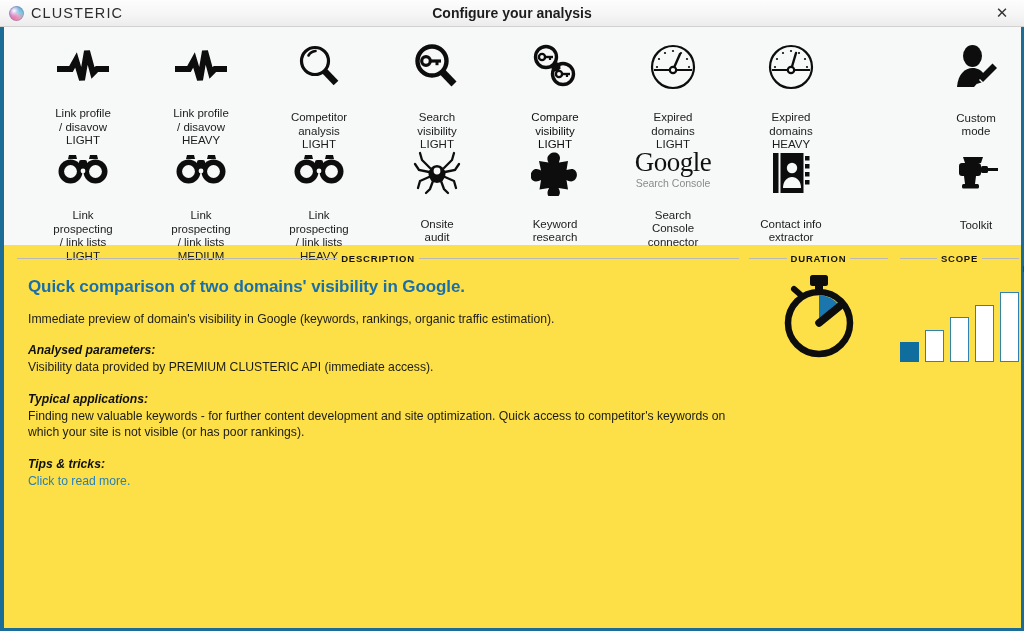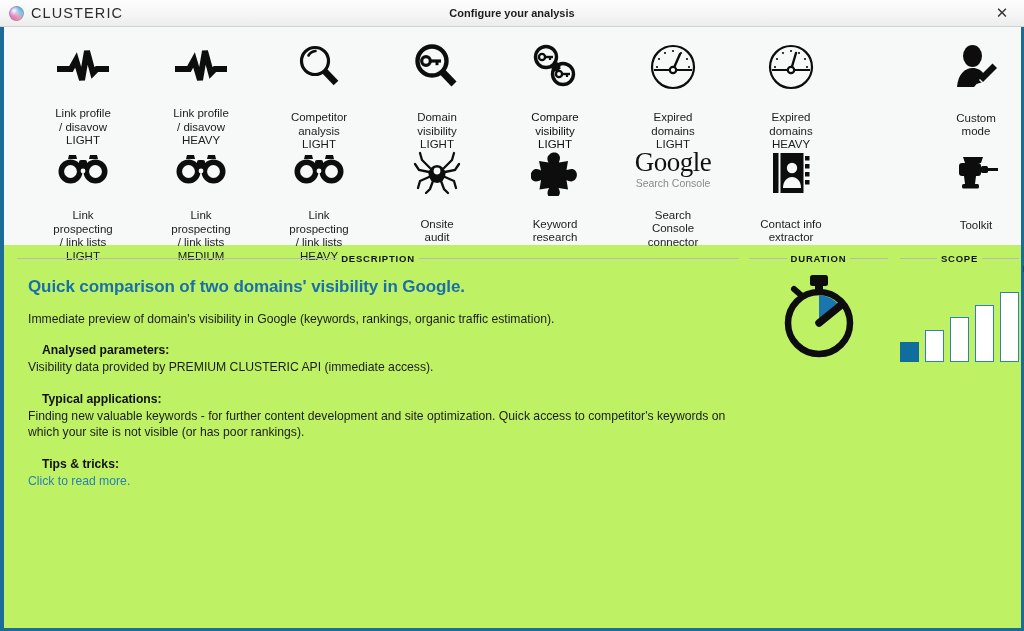--- a/index.html
+++ b/index.html
@@ -7,21 +7,21 @@
     width:1024px;height:631px;
     background:#ffffff;
     font-family:"Liberation Sans", sans-serif;
     overflow:hidden;
     -webkit-font-smoothing:antialiased;
   }
   .window{
     position:relative;
     width:1024px;height:631px;
     box-sizing:border-box;
-    background:#bef264;
+    background:#fde047;
     border-left:4px solid #1b6c97;
     border-right:3px solid #1b6c97;
     border-bottom:3px solid #1b6c97;
   }
   
   .titlebar{
     position:relative;
     height:27px;
     margin:-0px -0px 0 -4px;
     width:1024px;
@@ -37,21 +37,21 @@
       radial-gradient(circle at 35% 32%, #ffffff 0%, rgba(255,255,255,0.15) 38%, rgba(255,255,255,0) 55%),
       conic-gradient(from 200deg, #e87fa8, #d36fc0, #8e7fd0, #5aa6d8, #79c7e0, #e2a0c0, #e87fa8);
     box-shadow:inset 0 0 0 1px rgba(120,120,160,0.45);
   }
   .brand{
     font-size:14.5px;letter-spacing:1.1px;color:#2b2b2b;
     font-family:"Liberation Sans", sans-serif;
   }
   .title-center{
     position:absolute;left:0;right:0;text-align:center;
-    font-size:11px;font-weight:bold;color:#1d1d1d;
+    font-size:14px;font-weight:bold;color:#1d1d1d;
     pointer-events:none;
   }
   .close-btn{
     position:absolute;right:0;top:0;width:44px;height:26px;
     display:flex;align-items:center;justify-content:center;
     font-size:15px;color:#333;cursor:default;
   }
   
   .grid-area{
     padding:6px 0 0 0;
@@ -92,21 +92,21 @@
     display:flex;align-items:center;gap:4px;
     font-size:9.5px;font-weight:bold;letter-spacing:.8px;color:#111;
   }
   .fieldset-title .ln{flex:1;height:1px;background:#b9b9b9;}
   .fieldset-title .lbl{white-space:nowrap;}
   .desc-h1{
     color:#1b6fa8;font-size:17px;font-weight:bold;margin:13px 0 0 11px;
     letter-spacing:-0.1px;
   }
   .desc-p{font-size:12.2px;color:#1c1c1c;margin:14px 0 0 11px;line-height:16px;}
-  .desc-sub{font-size:12.2px;font-weight:bold;color:#101010;margin:16px 0 0 25px;}
+  .desc-sub{font-size:12.2px;font-weight:bold;color:#101010;margin:16px 0 0 11px;font-style:italic;}
   .desc-sub + .desc-body{margin-top:2px;}
   .desc-body{font-size:12.2px;color:#1c1c1c;margin:0 0 0 11px;line-height:16.5px;max-width:712px;}
   .desc-link{
     font-size:12.2px;color:#2a7fb8;margin:2px 0 0 11px;cursor:pointer;
     display:inline-block;
     text-align:center;
   }
   .dur-scope{display:flex;gap:0;}
   .dur-col{flex:0 0 139px;}
   .scope-col{flex:1;padding-left:12px;}
@@ -175,21 +175,21 @@
       <div class="tile" style="width:118px">
         <div class="ico">
           <svg width="52" height="48" viewBox="0 0 52 48">
             <circle cx="21" cy="18" r="14.5" fill="none" stroke="#0d0d0d" stroke-width="4.4"></circle>
             <circle cx="15" cy="18" r="4.3" fill="none" stroke="#0d0d0d" stroke-width="3.2"></circle>
             <path d="M19 18 h11" stroke="#0d0d0d" stroke-width="3.2"></path>
             <path d="M26 18 v4.2" stroke="#0d0d0d" stroke-width="3"></path>
             <path d="M31 28.5 L43 41" stroke="#0d0d0d" stroke-width="7" stroke-linecap="butt"></path>
           </svg>
         </div>
-        <div class="lbl">Domain visibility
+        <div class="lbl">Search visibility
 LIGHT</div>
       </div>
 
       <div class="tile sel" style="width:118px">
         <div class="ico">
           <svg width="52" height="48" viewBox="0 0 52 48">
             <g>
               <circle cx="17" cy="14" r="10.5" fill="none" stroke="#0d0d0d" stroke-width="3.4"></circle>
               <circle cx="13" cy="14" r="3.1" fill="none" stroke="#0d0d0d" stroke-width="2.4"></circle>
               <path d="M16 14 h8" stroke="#0d0d0d" stroke-width="2.4"></path>

